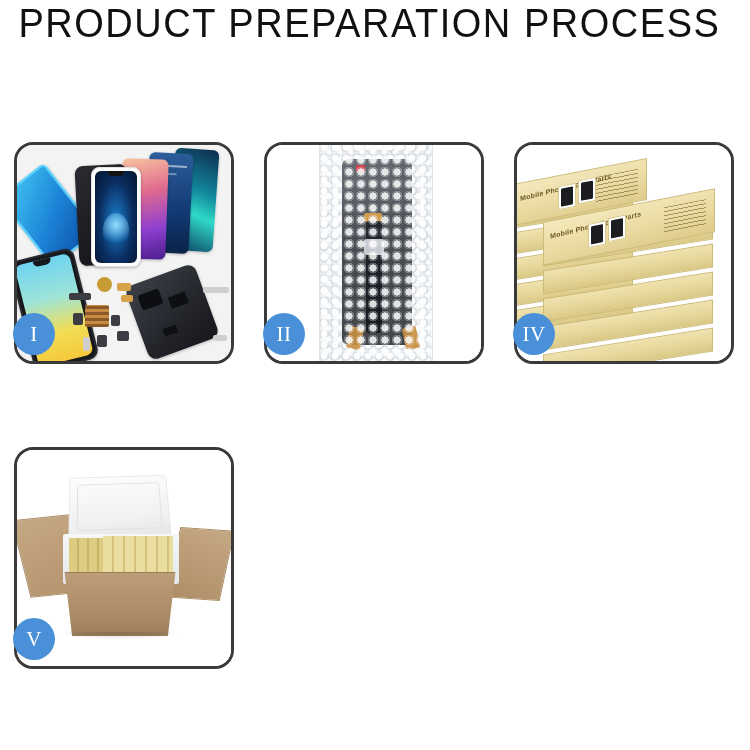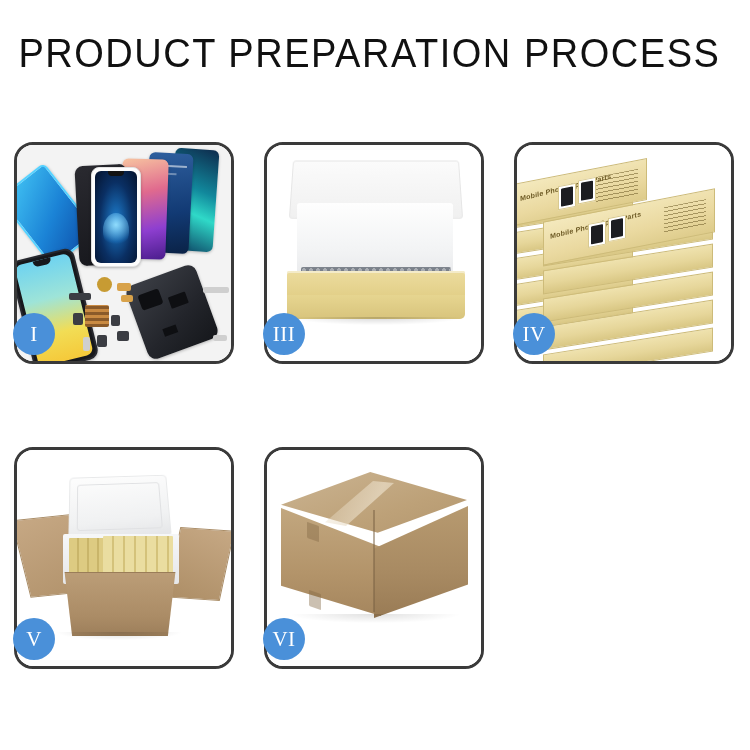--- a/index.html
+++ b/index.html
@@ -11,21 +11,20 @@
     width: 750px;
     height: 750px;
     overflow: hidden;
     font-family: "Liberation Sans", sans-serif;
     position: relative;
   }
 
   
   .header {
     width: 738px;
-    padding-top: 30px;
     text-align: left;
   }
   .page-title {
     font-family: "Liberation Sans", sans-serif;
     font-size: 40px;
     font-weight: 400;
     letter-spacing: 1.6px;
     color: #111111;
     line-height: 46px;
     transform: scaleX(0.95);
@@ -465,33 +464,38 @@
       <div class="chip" style="left:94px; top:170px; width:9px; height:11px;"></div>
       <div class="chip" style="left:100px; top:186px; width:12px; height:10px;"></div>
       <div class="chip light" style="left:66px; top:192px; width:7px; height:14px;"></div>
       <div class="chip" style="left:80px; top:190px; width:10px; height:12px;"></div>
       <div class="chip light" style="left:186px; top:142px; width:26px; height:6px;"></div>
       <div class="chip light" style="left:196px; top:190px; width:14px; height:6px;"></div>
     </div>
     <div class="badge">I</div>
   </div>
 
-
   <div class="panel">
     <div class="panel-media">
-      <div class="p3-bg"></div>
-      <div class="b3-lid-back"></div>
-      <div class="b3-foam"></div>
-      <div class="b3-contents"></div>
-      <div class="b3-tray"></div>
-      <div class="b3-tray-front"></div>
-      <div class="b3-shadow"></div>
+      <div class="p2-bg"></div>
+      <div class="bag-top"></div>
+      <div class="bubble-bag">
+        <div class="lcd-inside"></div>
+        <div class="lcd-redtab"></div>
+        <div class="lcd-tape"></div>
+        <div class="lcd-flex"></div>
+        <div class="lcd-conn"></div>
+        <div class="lcd-foot-l"></div>
+        <div class="lcd-foot-r"></div>
+        <div class="bubble-overlay"></div>
+      </div>
     </div>
-    <div class="badge">III</div>
+    <div class="badge">II</div>
   </div>
+
 
   <div class="panel">
     <div class="panel-media">
       <div class="p4-bg"></div>
       <div class="stack">
         <div class="sbox sb-l5"></div>
         <div class="sbox sb-l4"></div>
         <div class="sbox sb-l3"></div>
         <div class="sbox sb-l2"></div>
         <div class="sbox sb-l1"></div>
@@ -534,28 +538,14 @@
       <div class="c5-foamlid"></div>
       <div class="c5-foambase"></div>
       <div class="c5-goldrow"></div>
       <div class="c5-goldrow2"></div>
       <div class="c5-front"></div>
       <div class="c5-shadow"></div>
     </div>
     <div class="badge">V</div>
   </div>
 
-  <div class="panel">
-    <div class="panel-media">
-      <div class="p6-bg"></div>
-      <div class="c6-left"></div>
-      <div class="c6-right"></div>
-      <div class="c6-top"></div>
-      <div class="c6-tape"></div>
-      <div class="c6-seam"></div>
-      <div class="c6-tab-a"></div>
-      <div class="c6-tab-b"></div>
-      <div class="c6-shadow"></div>
-    </div>
-    <div class="badge">VI</div>
-  </div>
 
 </div>
 
 </body></html>

